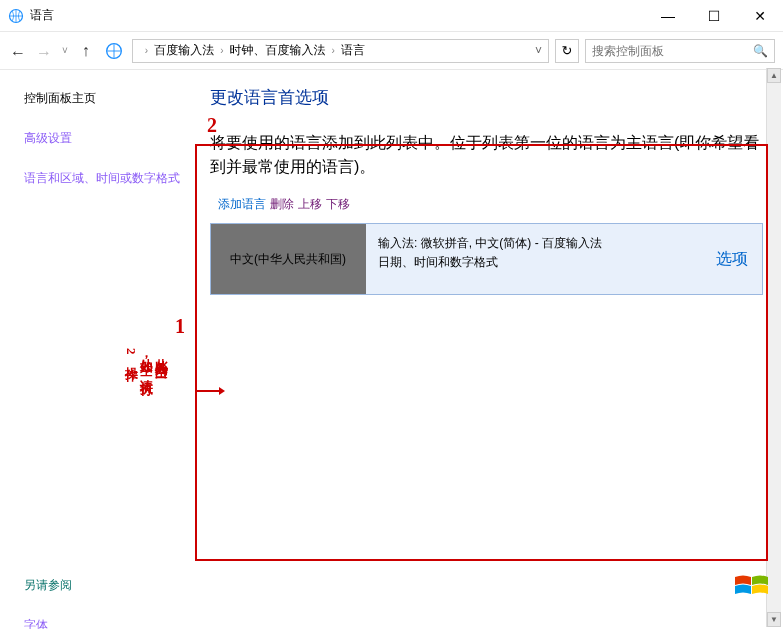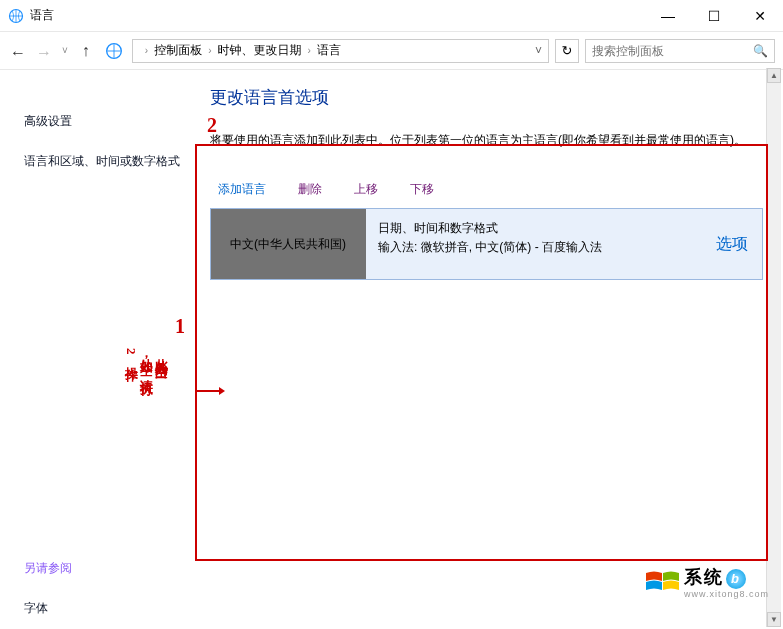--- a/index.html
+++ b/index.html
@@ -19,29 +19,29 @@
     .breadcrumb { flex: 1; height: 24px; border: 1px solid #ccc; display: flex; align-items: center; padding: 0 6px; font-size: 12px; }
     .bc-sep { color: #888; margin: 0 6px; font-size: 10px; }
     .bc-ctrls { margin-left: auto; display: flex; align-items: center; gap: 6px; color: #666; }
     .refresh-btn { width: 24px; height: 24px; border: 1px solid #ccc; display: flex; align-items: center; justify-content: center; font-size: 13px; }
     .search-box { width: 190px; height: 24px; border: 1px solid #ccc; display: flex; align-items: center; padding: 0 6px; color: #888; }
     .search-box input { border: none; outline: none; flex: 1; font-size: 12px; color: #4c1d95; }
     .search-ico { margin-left: auto; color: #555; }
     
     .body-area { display: flex; position: relative; }
     .sidebar { width: 200px; padding: 20px 20px 0 24px; }
-    .sb-link { color: #0f172a; font-size: 12px; display: block; margin-bottom: 14px; cursor: pointer; margin-top: 23px; }
+    .sb-link { color: #8b5cf6; font-size: 12px; display: block; margin-bottom: 14px; cursor: pointer; margin-top: 23px; }
     .sb-home { color: #000; font-size: 12px; margin-bottom: 16px; }
-    .sb-see { color: #8b5cf6; margin-top: 390px; margin-bottom: 14px; font-size: 12px; }
+    .sb-see { color: #0f766e; margin-top: 390px; margin-bottom: 14px; font-size: 12px; }
     
     .main { flex: 1; padding: 16px 20px 0 10px; position: relative; }
     .heading { color: #003399; font-size: 17px; margin-bottom: 22px; }
-    .desc { font-size: 12px; margin-bottom: 28px; line-height: 1.5; }
+    .desc { font-size: 16px; margin-bottom: 13px; line-height: 1.5; }
     
-    .toolbar { display: flex; gap: 32px; font-size: 12px; padding: 4px 8px; text-align: right; }
+    .toolbar { display: flex; gap: 4px; font-size: 12px; padding: 4px 8px; text-align: right; }
     .tb-item { color: #701a75; }
     .tb-item.active { color: #0066cc; cursor: pointer; }
     
     .redbox { border: 2px solid #cc0000; position: absolute; left: 195px; top: 144px; width: 573px; height: 417px; z-index: 2; pointer-events: none; }
     
     .lang-row { border: 1px solid #9bb8e0; background: #e8f0fb; display: flex; align-items: stretch; margin-top: 6px; height: 72px; }
     .lang-name-cell { width: 155px; border-right: 1px solid #737373; display: flex; align-items: center; justify-content: center; padding: 6px; text-align: center; font-size: 12px; background: #737373; line-height: 1.4; }
     .lang-detail { flex: 1; padding: 10px 12px; font-size: 12px; line-height: 1.6; }
     .lang-opt { width: 60px; display: flex; align-items: center; justify-content: center; color: #0066cc; font-size: 16px; cursor: pointer; }
     
@@ -85,59 +85,60 @@
   <span class="nav-dropdown">˅</span>
   <span class="nav-arrow">↑</span>
   <span class="path-icon">
     <svg viewBox="0 0 16 16">
         <circle cx="8" cy="8" r="6.5" fill="none" stroke="#1e90ff" stroke-width="1.2"></circle>
         <path d="M2 8h12M8 2v12" stroke="#1e90ff" stroke-width="0.8" fill="none"></path>
       </svg>
   </span>
   <div class="breadcrumb">
     <span class="bc-sep">›</span>
-    <span>控制面板</span>
+    <span>百度输入法</span>
     <span class="bc-sep">›</span>
-    <span>时钟、更改日期</span>
+    <span>时钟、百度输入法</span>
     <span class="bc-sep">›</span>
     <span>语言</span>
     <span class="bc-ctrls">
         <span>˅</span>
       </span>
   </div>
   <div class="refresh-btn">↻</div>
   <div class="search-box">
     <input type="text" placeholder="搜索控制面板" style="">
     <span class="search-ico">🔍</span>
   </div>
 </div>
 
 <div class="body-area">
   <div class="sidebar">
+    <div class="sb-home">控制面板主页</div>
     <a class="sb-link">高级设置</a>
     <a class="sb-link">语言和区域、时间或数字格式</a>
     <div class="sb-see">另请参阅</div>
     <a class="sb-link">字体</a>
     <a class="sb-link">位置</a>
   </div>
 
   <div class="main">
     <div class="heading">更改语言首选项</div>
     <div class="desc">将要使用的语言添加到此列表中。位于列表第一位的语言为主语言(即你希望看到并最常使用的语言)。</div>
     <div class="toolbar">
       <span class="tb-item active">添加语言</span>
       <span class="tb-item">删除</span>
       <span class="tb-item">上移</span>
       <span class="tb-item">下移</span>
     </div>
     <div class="lang-row">
       <div class="lang-name-cell">中文(中华人民共和国)</div>
       <div class="lang-detail">
+        <div>输入法: 微软拼音, 中文(简体) - 百度输入法</div>
         <div>日期、时间和数字格式</div>
-        <div>输入法: 微软拼音, 中文(简体) - 百度输入法</div>
       </div>
       <div class="lang-opt">选项</div>
     </div>
   </div>
 </div>
 
 <div class="scrollbar-v">
   <div class="sbv-btn">▲</div>
   <div class="sbv-btn">▼</div>
 </div>
@@ -155,19 +156,13 @@
 <div class="vtext" style="left:137px">处如空，请执行</div>
 <div class="vtext" style="left:122px">2操作</div>
 
 <div class="watermark">
   <svg class="wm-flag" viewBox="0 0 36 26">
     <path d="M2 4 Q10 1 18 4 L18 12 Q10 9 2 12 Z" fill="#e63900"></path>
     <path d="M19 4 Q27 1 35 4 L35 12 Q27 9 19 12 Z" fill="#7db700"></path>
     <path d="M2 13 Q10 10 18 13 L18 21 Q10 18 2 21 Z" fill="#0099e5"></path>
     <path d="M19 13 Q27 10 35 13 L35 21 Q27 18 19 21 Z" fill="#ffcc00"></path>
   </svg>
-  <div class="wm-text">
-    <div class="wm-line1">
-      <span>系统</span><span class="wm-badge">b</span>
-    </div>
-    <div class="wm-line2">www.xitong8.com</div>
-  </div>
 </div>
 
 </body></html>

